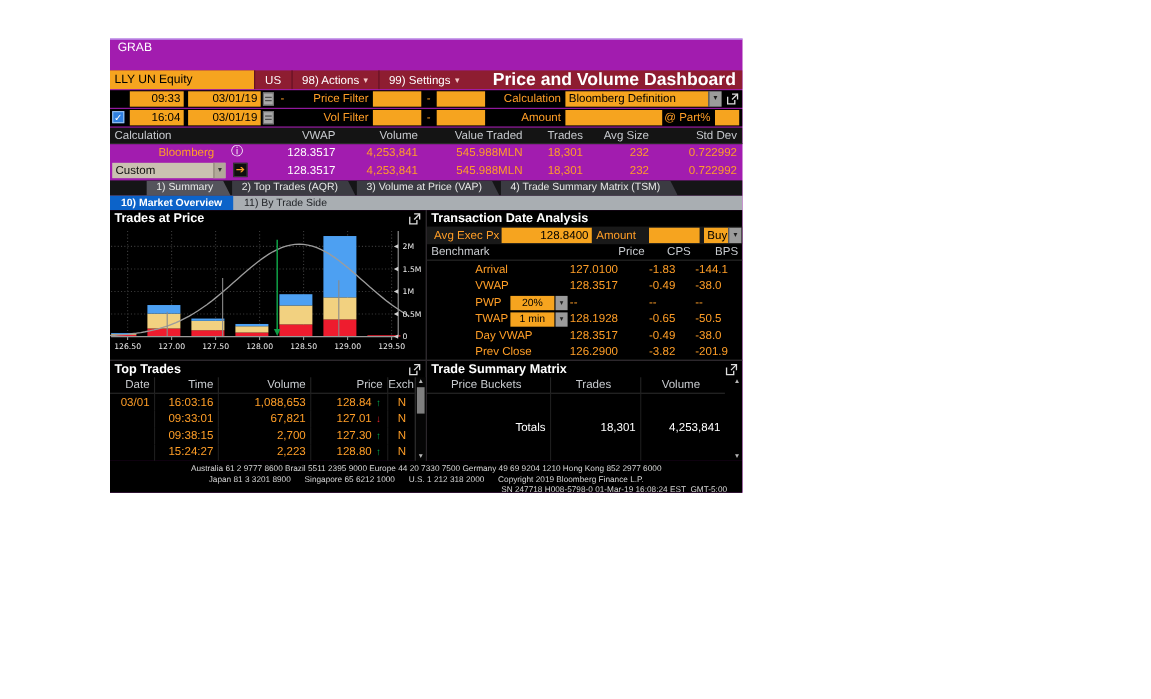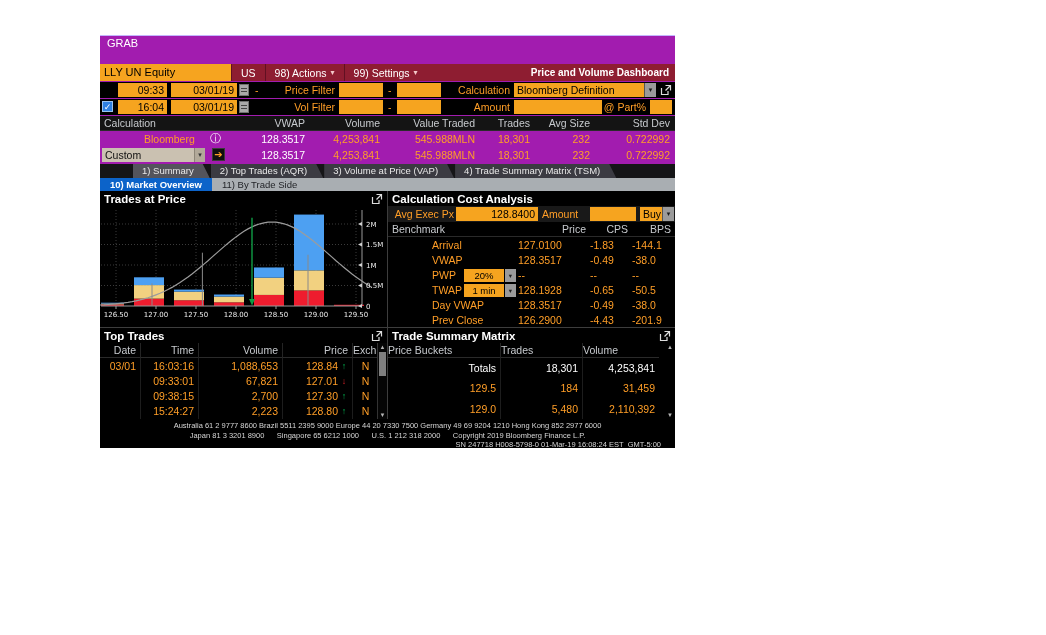--- a/index.html
+++ b/index.html
@@ -6,21 +6,21 @@
   html,body{background:#fff;}
   #page{position:relative;width:1046px;height:635px;background:#ffffff;overflow:hidden;}
   #terminal{position:absolute;left:100px;top:35px;width:575px;height:413px;background:#a21caf;color:#fff;
     overflow:hidden;border-top:1px solid #c4b5fd;}
   .titlebar{height:15px;padding:1px 0 0 7px;font-size:11px;color:#fff;}
   
   .toolbar{position:absolute;top:28px;left:0;width:575px;height:17px;background:#8e1d31;display:flex;align-items:stretch;}
   .sec-box{width:131px;background:#f6a41f;color:#000;font-size:11px;padding:2px 4px;white-space:nowrap;}
   .tb-seg{padding:0 9px;color:#fff;font-size:10.5px;border-left:1px solid #611022;display:flex;align-items:center;gap:4px;white-space:nowrap;}
   .tb-seg .dd{font-size:8px;color:#f4c9c9;}
-  .tb-title{margin-left:auto;font-weight:bold;font-size:10px;padding:0 6px;display:flex;align-items:center;white-space:nowrap;}
+  .tb-title{margin-left:auto;font-weight:bold;font-size:16px;padding:0 6px;display:flex;align-items:center;white-space:nowrap;}
   
   .frow{position:absolute;left:0;width:575px;height:16px;background:#000;}
   .frow1{top:46px;}  .frow2{top:63px;}
   .inp{position:absolute;top:1px;height:14px;background:#f6a41f;color:#000;font-size:10.5px;line-height:14px;
        padding:0 3px;text-align:right;white-space:nowrap;overflow:hidden;}
   .inp.left{text-align:left;}
   .olbl{position:absolute;top:1px;height:14px;line-height:14px;color:#ff9e27;font-size:10.5px;text-align:right;white-space:nowrap;}
   .dash{position:absolute;top:1px;color:#ff9e27;font-size:10.5px;line-height:14px;}
   .cal-icon{position:absolute;top:2px;width:10px;height:12px;background:#a9a9a9;border:1px solid #707070;}
   .cal-icon:before{content:"";position:absolute;left:1px;right:1px;top:3px;height:1px;background:#444;}
@@ -92,23 +92,23 @@
   .tt-row div:first-child{border-left:none;}
   .tt-row .ctr{justify-content:center;padding-right:0;}
   .dir{width:8px;margin-left:2px;font-size:9px;font-weight:bold;text-align:center;}
   .dir.up{color:#00b050;} .dir.down{color:#e3242b;}
   .scrollbar{position:absolute;right:0;top:15px;bottom:0;width:10px;background:#050505;border-left:1px solid #333;}
   .scrollbar .sa{position:absolute;left:0;right:0;text-align:center;color:#b5b5b5;font-size:6px;line-height:8px;}
   .scrollbar .thumb{position:absolute;left:1px;right:1px;top:9px;height:24px;background:#7f7f7f;}
   
   .tsm-grid{display:grid;grid-template-columns:112px 82px 77px;}
   .tsm-hdr{height:15px;color:#c7cace;font-size:10.5px;line-height:15px;border-bottom:1px solid #2a2a2a;width:271px;}
-  .tsm-hdr div{text-align:left;padding-right:4px;border-left:1px solid #242424;}
+  .tsm-hdr div{text-align:center;padding-right:4px;border-left:1px solid #242424;}
   .tsm-hdr div:first-child{border-left:none;}
-  #tsmRows{width:271px;height:61px;display:flex;flex-direction:column;}
+  #tsmRows{width:271px;height:61px;display:flex;flex-direction:row;}
   .tsm-row{flex:1;font-size:10.5px;}
   .tsm-row div{text-align:right;padding-right:4px;color:#ff9e27;border-left:1px solid #1d1d1d;height:100%;
       display:flex;align-items:center;justify-content:flex-end;white-space:nowrap;}
   .tsm-row div:first-child{border-left:none;}
   .tsm-row.total div{color:#fff;}
   .tsm-scroll{position:absolute;right:1px;width:8px;text-align:center;color:#b5b5b5;font-size:6px;}
   
   .footer{position:absolute;top:383px;left:0;width:575px;height:30px;background:#000;color:#d6d6d6;
       font-family:"DejaVu Sans Mono","Liberation Mono",monospace;font-size:7.5px;line-height:9.5px;padding-top:2px;}
   .footer div{white-space:pre;text-align:center;}
@@ -289,21 +289,21 @@
           <text x="176" y="111" font-size="7" fill="#eee" text-anchor="middle">128.50</text>
           <line x1="216" y1="100" x2="216" y2="103" stroke="#9a9a9a"></line>
           <text x="216" y="111" font-size="7" fill="#eee" text-anchor="middle">129.00</text>
           <line x1="256" y1="100" x2="256" y2="103" stroke="#9a9a9a"></line>
           <text x="256" y="111" font-size="7" fill="#eee" text-anchor="middle">129.50</text>
         </svg>
     </div>
 
     <div class="quad" id="tcaPanel">
       <div class="panel-title">
-        <span>Calculation Cost Analysis</span>
+        <span>Transaction Date Analysis</span>
       </div>
       <div class="exec-row">
         <div class="olbl" style="left:4px;width:62px;text-align:right;">Avg Exec Px</div>
         <div class="inp" style="left:68px;width:82px;">128.8400</div>
         <div class="olbl" style="left:154px;width:46px;text-align:left;">Amount</div>
         <div class="inp" style="left:202px;width:46px;"></div>
         <div class="inp left" style="left:252px;width:22px;">Buy</div>
         <div class="ddbox" style="left:274px;">▾</div>
       </div>
       <div class="tca-hdr" id="tcaHeader">
@@ -345,21 +345,21 @@
           </div>
           <div class="tca-row">
             <div><span class="name-orange">Day VWAP</span></div>
             <div>128.3517</div>
             <div>-0.49</div>
             <div>-38.0</div>
           </div>
           <div class="tca-row">
             <div><span class="name-orange">Prev Close</span></div>
             <div>126.2900</div>
-            <div>-4.43</div>
+            <div>-3.82</div>
             <div>-201.9</div>
           </div>
         </div>
     </div>
 
     <div class="quad" id="ttPanel">
       <div class="panel-title">
         <span>Top Trades</span>
         <svg width="12" height="12" viewBox="0 0 12 12">
           <path d="M1.5 4v6.5H8V7" stroke="#ddd" fill="none" stroke-width="1.2"></path>

